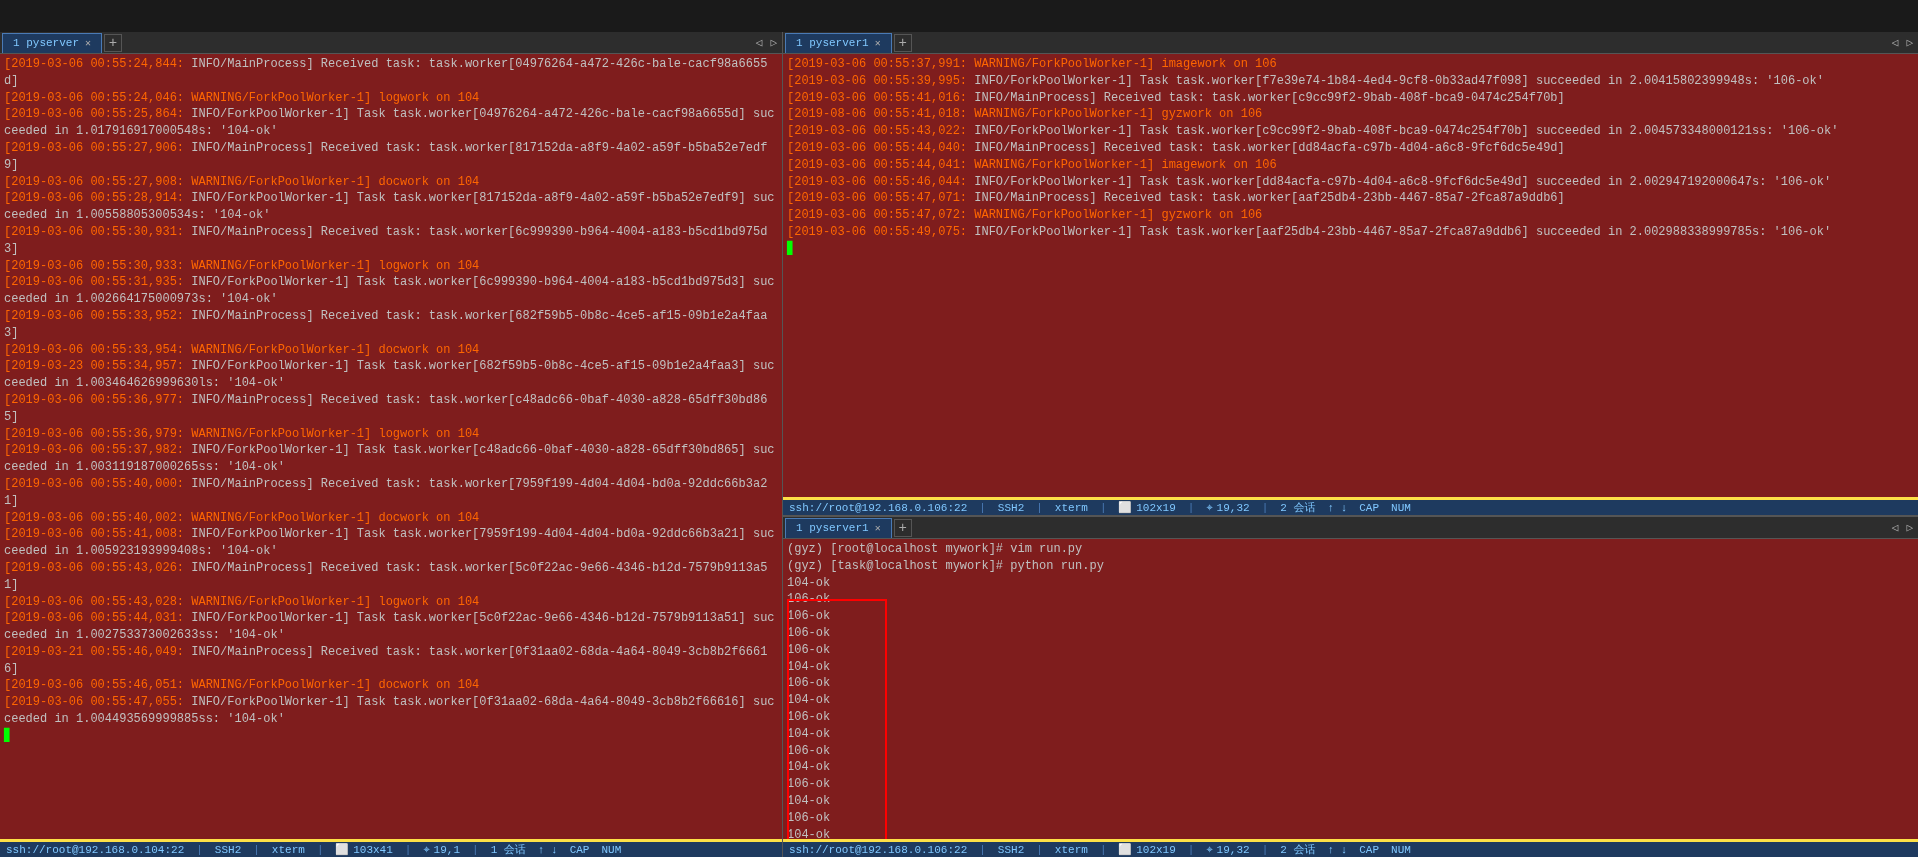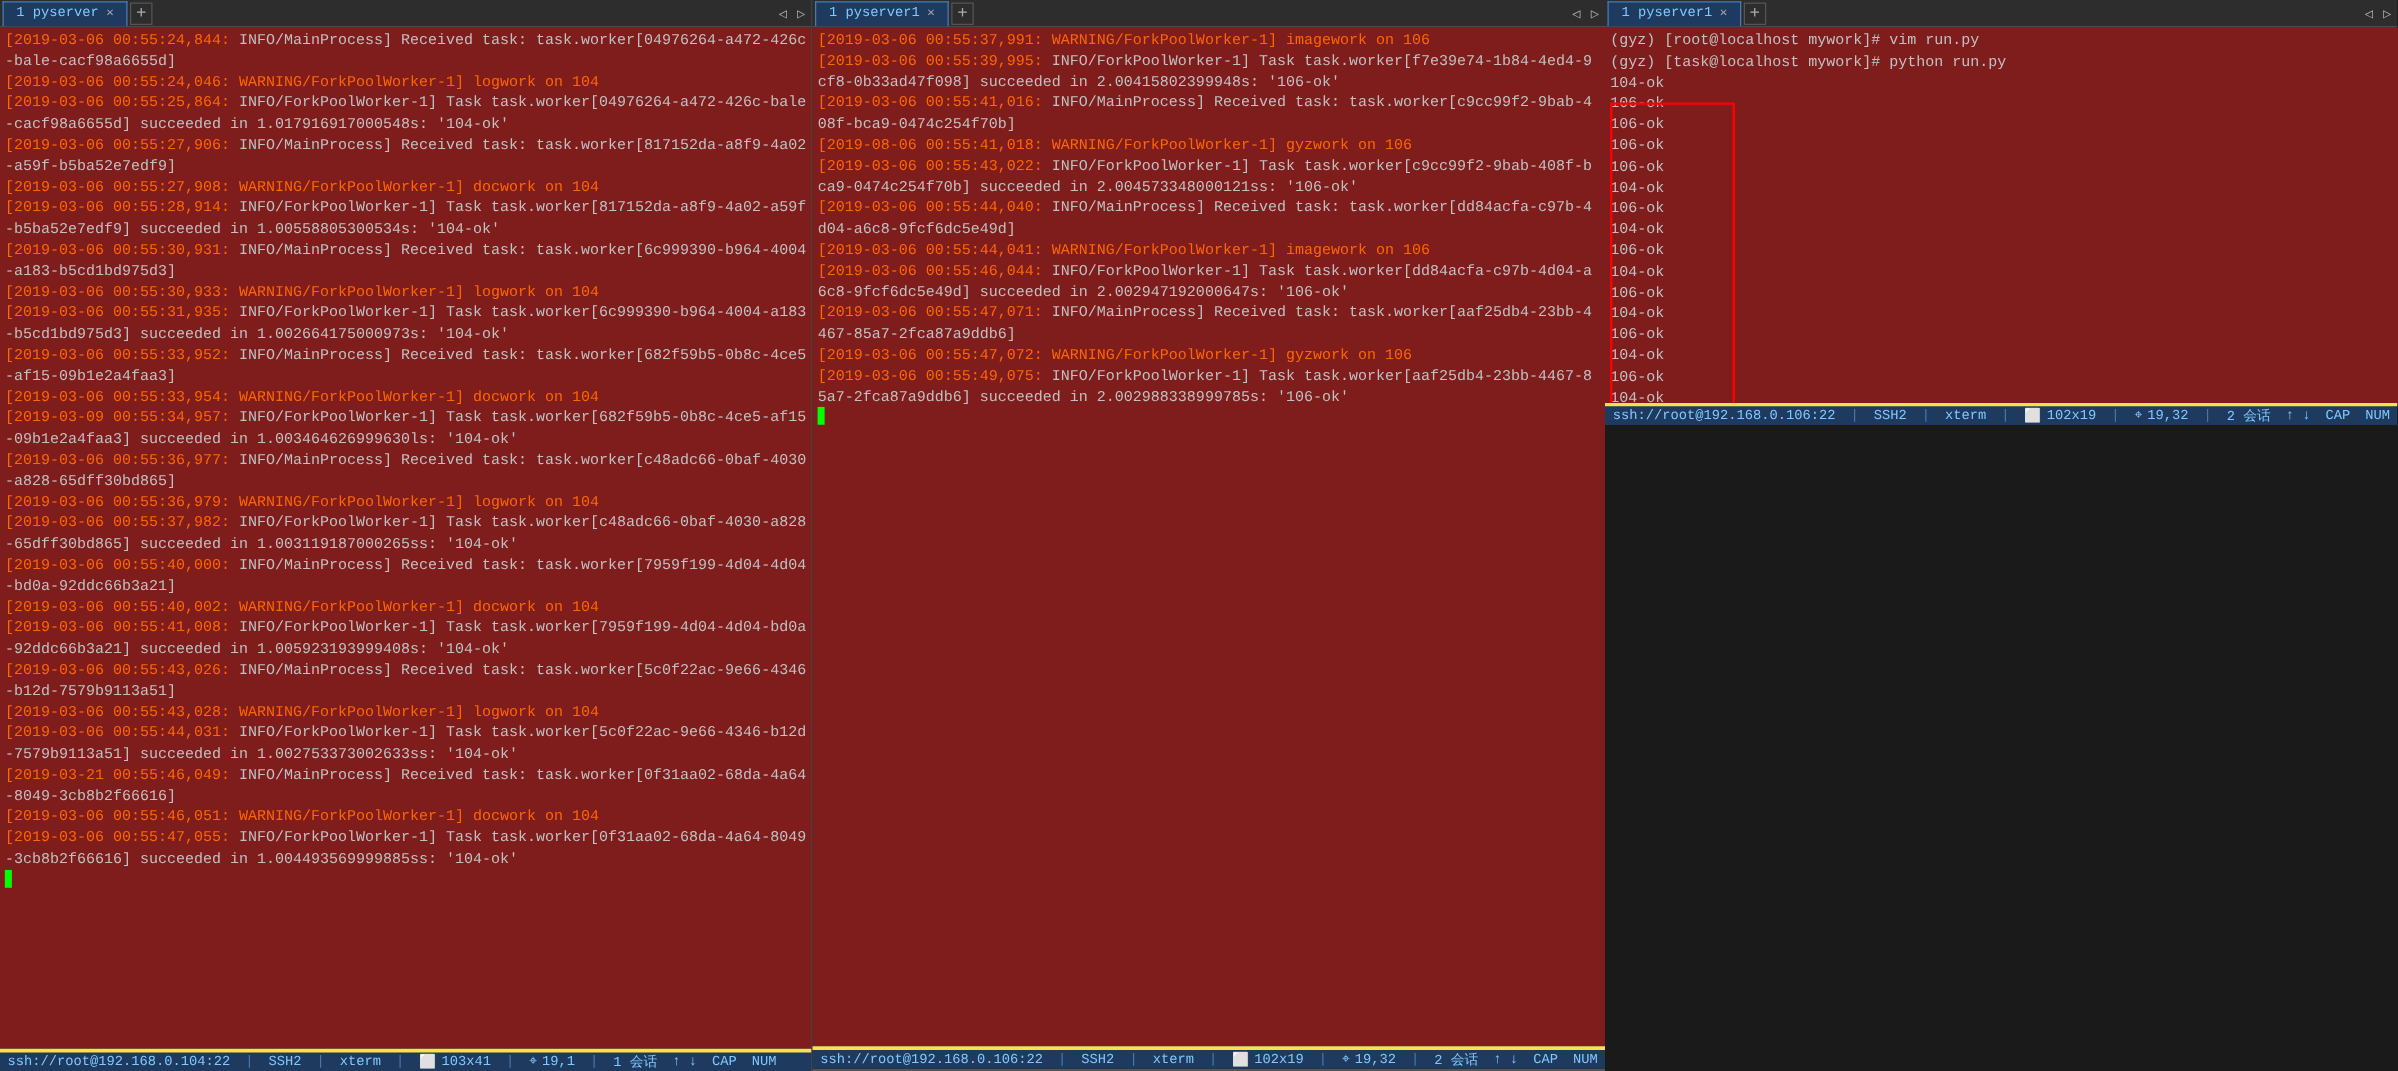--- a/index.html
+++ b/index.html
@@ -11,33 +11,35 @@
       display: flex;
       flex-direction: column;
       height: 857px;
       overflow: hidden;
     }
 
     .main-container {
       display: flex;
       flex: 1;
       overflow: hidden;
+      margin-top: 32px;
     }
 
     
     .left-panel {
       display: flex;
       flex-direction: column;
       width: 783px;
       border-right: 1px solid #555;
     }
 
     
     .right-panel {
       display: flex;
+      flex-direction: column;
       flex: 1;
       font-family: Liberation Mono, monospace;
     }
 
     .right-top {
       flex: 1;
       display: flex;
       flex-direction: column;
       border-bottom: 2px solid #555;
     }
@@ -206,21 +208,21 @@
         <div class="log-line" style="color: rgb(255, 102, 0);">[2019-03-06 00:55:24,046: WARNING/ForkPoolWorker-1] logwork on 104</div>
         <div class="log-line" style="color: rgb(192, 192, 192);"><span style="color:#ff6600">[2019-03-06 00:55:25,864:</span> INFO/ForkPoolWorker-1] Task task.worker[04976264-a472-426c-bale-cacf98a6655d] succeeded in 1.017916917000548s: '104-ok'</div>
         <div class="log-line" style="color: rgb(192, 192, 192);"><span style="color:#ff6600">[2019-03-06 00:55:27,906:</span> INFO/MainProcess] Received task: task.worker[817152da-a8f9-4a02-a59f-b5ba52e7edf9]</div>
         <div class="log-line" style="color: rgb(255, 102, 0);">[2019-03-06 00:55:27,908: WARNING/ForkPoolWorker-1] docwork on 104</div>
         <div class="log-line" style="color: rgb(192, 192, 192);"><span style="color:#ff6600">[2019-03-06 00:55:28,914:</span> INFO/ForkPoolWorker-1] Task task.worker[817152da-a8f9-4a02-a59f-b5ba52e7edf9] succeeded in 1.00558805300534s: '104-ok'</div>
         <div class="log-line" style="color: rgb(192, 192, 192);"><span style="color:#ff6600">[2019-03-06 00:55:30,931:</span> INFO/MainProcess] Received task: task.worker[6c999390-b964-4004-a183-b5cd1bd975d3]</div>
         <div class="log-line" style="color: rgb(255, 102, 0);">[2019-03-06 00:55:30,933: WARNING/ForkPoolWorker-1] logwork on 104</div>
         <div class="log-line" style="color: rgb(192, 192, 192);"><span style="color:#ff6600">[2019-03-06 00:55:31,935:</span> INFO/ForkPoolWorker-1] Task task.worker[6c999390-b964-4004-a183-b5cd1bd975d3] succeeded in 1.002664175000973s: '104-ok'</div>
         <div class="log-line" style="color: rgb(192, 192, 192);"><span style="color:#ff6600">[2019-03-06 00:55:33,952:</span> INFO/MainProcess] Received task: task.worker[682f59b5-0b8c-4ce5-af15-09b1e2a4faa3]</div>
         <div class="log-line" style="color: rgb(255, 102, 0);">[2019-03-06 00:55:33,954: WARNING/ForkPoolWorker-1] docwork on 104</div>
-        <div class="log-line" style="color: rgb(192, 192, 192);"><span style="color:#ff6600">[2019-03-09 00:55:34,957:</span> INFO/ForkPoolWorker-1] Task task.worker[682f59b5-0b8c-4ce5-af15-09b1e2a4faa3] succeeded in 1.003464626999630ls: '104-ok'</div>
+        <div class="log-line" style="color: rgb(192, 192, 192);"><span style="color:#ff6600">[2019-03-23 00:55:34,957:</span> INFO/ForkPoolWorker-1] Task task.worker[682f59b5-0b8c-4ce5-af15-09b1e2a4faa3] succeeded in 1.003464626999630ls: '104-ok'</div>
         <div class="log-line" style="color: rgb(192, 192, 192);"><span style="color:#ff6600">[2019-03-06 00:55:36,977:</span> INFO/MainProcess] Received task: task.worker[c48adc66-0baf-4030-a828-65dff30bd865]</div>
         <div class="log-line" style="color: rgb(255, 102, 0);">[2019-03-06 00:55:36,979: WARNING/ForkPoolWorker-1] logwork on 104</div>
         <div class="log-line" style="color: rgb(192, 192, 192);"><span style="color:#ff6600">[2019-03-06 00:55:37,982:</span> INFO/ForkPoolWorker-1] Task task.worker[c48adc66-0baf-4030-a828-65dff30bd865] succeeded in 1.003119187000265ss: '104-ok'</div>
         <div class="log-line" style="color: rgb(192, 192, 192);"><span style="color:#ff6600">[2019-03-06 00:55:40,000:</span> INFO/MainProcess] Received task: task.worker[7959f199-4d04-4d04-bd0a-92ddc66b3a21]</div>
         <div class="log-line" style="color: rgb(255, 102, 0);">[2019-03-06 00:55:40,002: WARNING/ForkPoolWorker-1] docwork on 104</div>
         <div class="log-line" style="color: rgb(192, 192, 192);"><span style="color:#ff6600">[2019-03-06 00:55:41,008:</span> INFO/ForkPoolWorker-1] Task task.worker[7959f199-4d04-4d04-bd0a-92ddc66b3a21] succeeded in 1.005923193999408s: '104-ok'</div>
         <div class="log-line" style="color: rgb(192, 192, 192);"><span style="color:#ff6600">[2019-03-06 00:55:43,026:</span> INFO/MainProcess] Received task: task.worker[5c0f22ac-9e66-4346-b12d-7579b9113a51]</div>
         <div class="log-line" style="color: rgb(255, 102, 0);">[2019-03-06 00:55:43,028: WARNING/ForkPoolWorker-1] logwork on 104</div>
         <div class="log-line" style="color: rgb(192, 192, 192);"><span style="color:#ff6600">[2019-03-06 00:55:44,031:</span> INFO/ForkPoolWorker-1] Task task.worker[5c0f22ac-9e66-4346-b12d-7579b9113a51] succeeded in 1.002753373002633ss: '104-ok'</div>
         <div class="log-line" style="color: rgb(192, 192, 192);"><span style="color:#ff6600">[2019-03-21 00:55:46,049:</span> INFO/MainProcess] Received task: task.worker[0f31aa02-68da-4a64-8049-3cb8b2f66616]</div>

